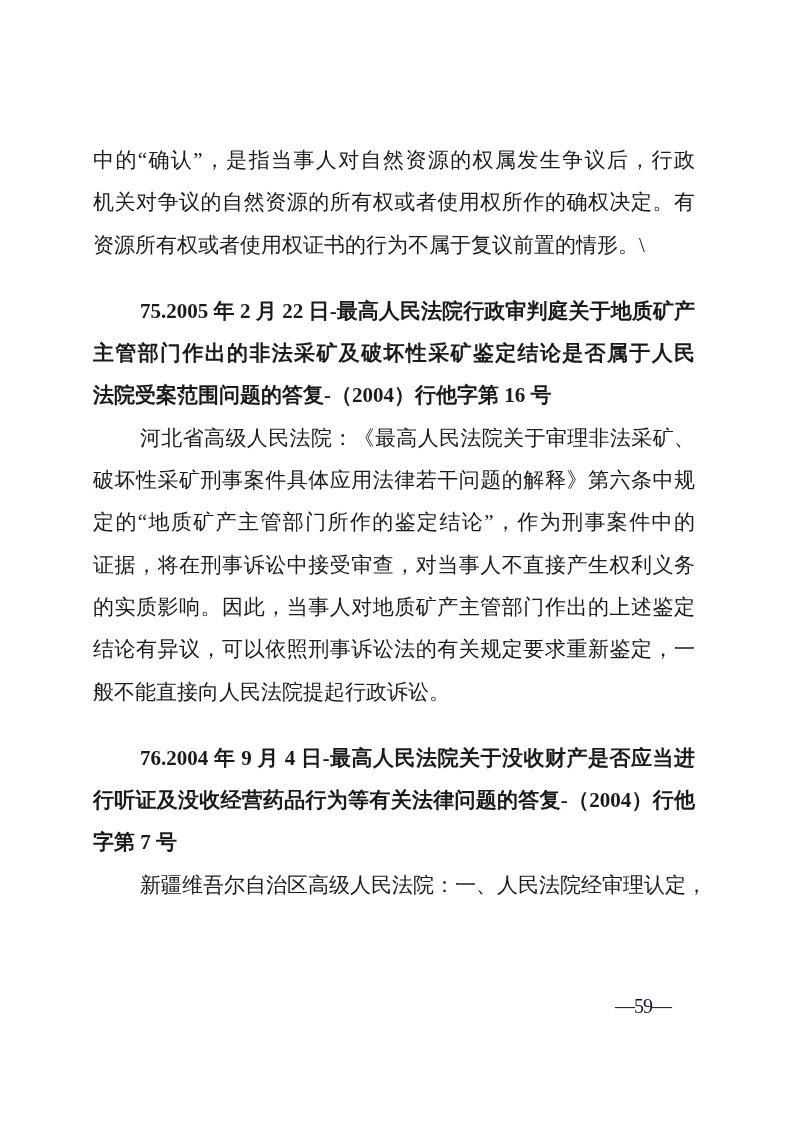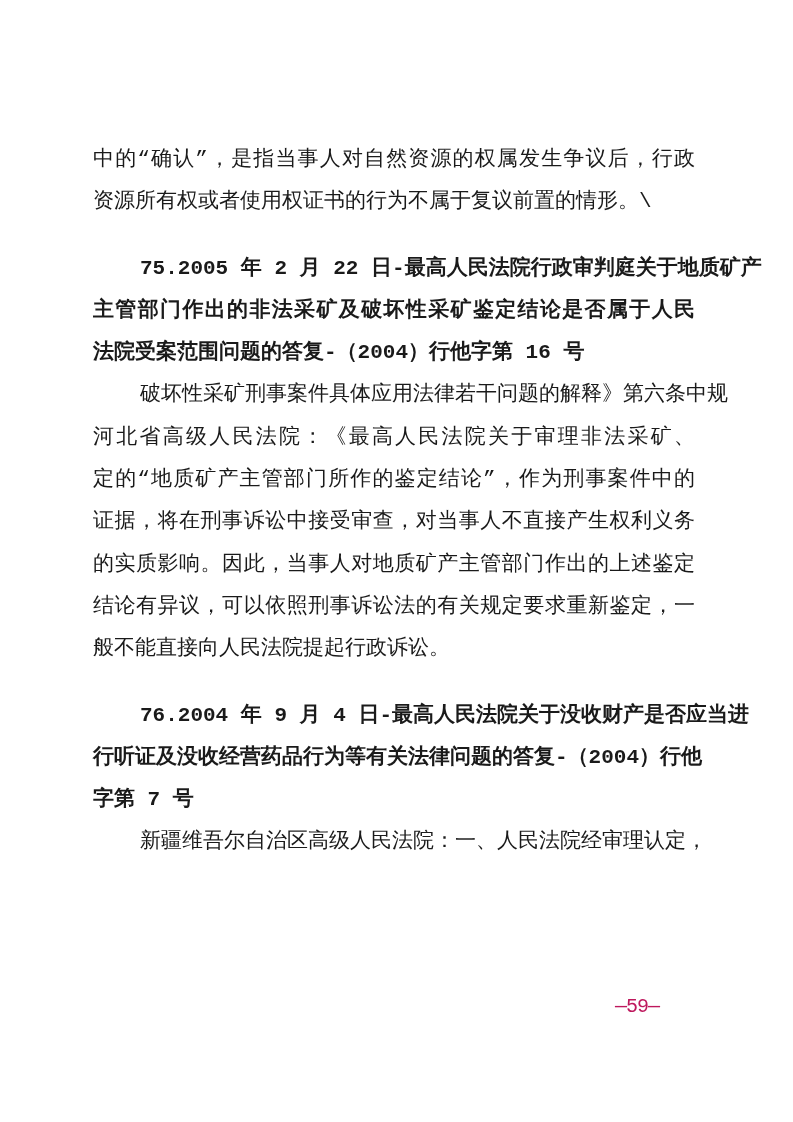--- a/index.html
+++ b/index.html
@@ -9,21 +9,20 @@
     height: 1122px;
     font-family: "Liberation Serif", "DejaVu Serif", serif;
     color: #1a1a1a;
   }
   .page {
     position: relative;
     width: 793px;
     height: 1122px;
     background: #ffffff;
     overflow: hidden;
-    font-family: Liberation Mono, monospace;
   }
   .content {
     position: absolute;
     left: 93px;
     top: 139px;
     width: 602px;
     font-size: 21px;
     line-height: 42.3px;
   }
   .block { width: 100%; }
@@ -41,42 +40,43 @@
     text-align-last: left;
   }
   .block.indent .line:first-child {
     padding-left: 47px;
   }
   .page-number {
     position: absolute;
     left: 615px;
     top: 995px;
     font-size: 20px;
-    color: #be185d;
+    color: #0f172a;
     letter-spacing: -1px;
     text-align: center;
   }
 </style>
 </head>
 <body>
 
 <div class="page">
   <div class="content" id="doc-content">
       <div class="block paragraph">
         <div class="line">中的“确认”，是指当事人对自然资源的权属发生争议后，行政</div>
+        <div class="line">机关对争议的自然资源的所有权或者使用权所作的确权决定。有</div>
         <div class="line final">资源所有权或者使用权证书的行为不属于复议前置的情形。\</div>
       </div>
       <div class="block heading indent">
         <div class="line">75.2005 年 2 月 22 日-最高人民法院行政审判庭关于地质矿产</div>
         <div class="line">主管部门作出的非法采矿及破坏性采矿鉴定结论是否属于人民</div>
         <div class="line final">法院受案范围问题的答复-（2004）行他字第 16 号</div>
       </div>
       <div class="block paragraph indent">
+        <div class="line">河北省高级人民法院：《最高人民法院关于审理非法采矿、</div>
         <div class="line">破坏性采矿刑事案件具体应用法律若干问题的解释》第六条中规</div>
-        <div class="line">河北省高级人民法院：《最高人民法院关于审理非法采矿、</div>
         <div class="line">定的“地质矿产主管部门所作的鉴定结论”，作为刑事案件中的</div>
         <div class="line">证据，将在刑事诉讼中接受审查，对当事人不直接产生权利义务</div>
         <div class="line">的实质影响。因此，当事人对地质矿产主管部门作出的上述鉴定</div>
         <div class="line">结论有异议，可以依照刑事诉讼法的有关规定要求重新鉴定，一</div>
         <div class="line final">般不能直接向人民法院提起行政诉讼。</div>
       </div>
       <div class="block heading indent">
         <div class="line">76.2004 年 9 月 4 日-最高人民法院关于没收财产是否应当进</div>
         <div class="line">行听证及没收经营药品行为等有关法律问题的答复-（2004）行他</div>
         <div class="line final">字第 7 号</div>

